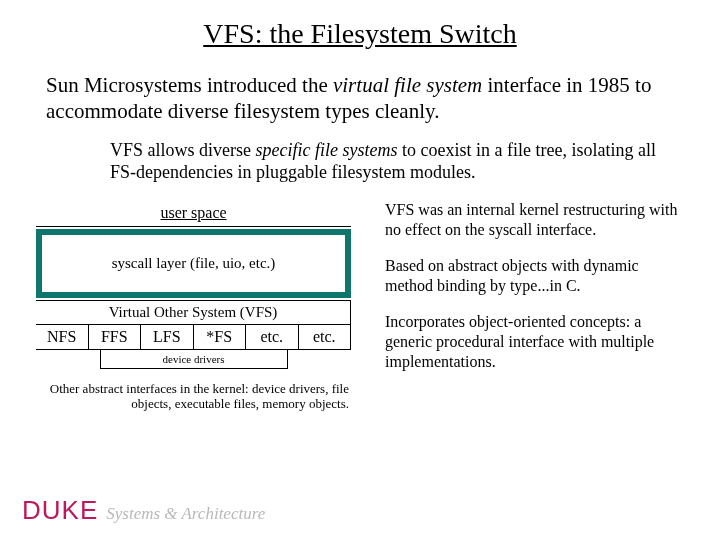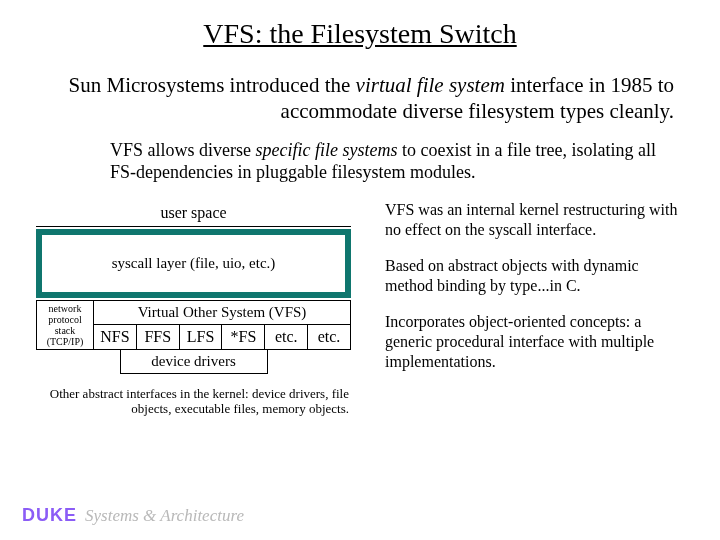--- a/index.html
+++ b/index.html
@@ -15,21 +15,21 @@
   .slide { padding: 18px 30px 0 30px; }
   .title {
     text-align: center;
     font-size: 28px;
     text-decoration: underline;
     margin-bottom: 22px;
     font-weight: normal;
   }
   .intro {
     font-size: 21px;
-    text-align: right;
+    text-align: left;
     margin: 14px 16px 14px 16px;
     line-height: 1.25;
   }
   .intro .em { font-style: italic; }
   .sub {
     font-size: 18px;
     margin: 0 10px 16px 80px;
     line-height: 1.25;
   }
   .sub .em { font-style: italic; }
@@ -45,20 +45,21 @@
   .right p { margin-bottom: 16px; }
 
   .diagram {
     width: 100%;
     font-size: 15px;
     text-align: center;
   }
   .row-user {
     padding: 4px 0 4px 0;
     font-size: 16px;
+    text-decoration: underline;
   }
   .hr { border-top: 1px solid #000; margin: 0; }
   .row-syscall {
     border: 6px solid #0f766e;
     padding: 20px 0;
     font-size: 15px;
     margin-top: 2px;
   }
   .row-vfs {
     display: flex;
@@ -95,23 +96,23 @@
     border-top: none;
     flex: 1;
     padding: 3px 2px;
   }
   .fscell + .fscell { border-left: none; }
   .fscell.net { border-left: none; }
   .row-dev {
     border: 1px solid #000;
     border-top: none;
     padding: 3px 0;
-    font-size: 15px;
+    font-size: 11px;
     margin: 0 auto;
-    width: 148px;
+    width: 188px;
     position: relative;
     left: 0px;
   }
   .caption {
     font-size: 13px;
     text-align: right;
     margin-top: 12px;
     line-height: 1.2;
     padding: 0 2px;
   }
@@ -119,23 +120,23 @@
   .footer {
     position: absolute;
     left: 22px;
     bottom: 14px;
     display: flex;
     align-items: baseline;
     gap: 8px;
   }
   .duke {
     font-family: Arial, Helvetica, sans-serif;
-    font-weight: 700;
-    font-size: 18px;
-    color: #8b5cf6;
+    font-weight: 400;
+    font-size: 26px;
+    color: #be185d;
     letter-spacing: 1px;
   }
   .sysarch {
     font-family: "Times New Roman", serif;
     font-style: italic;
     font-size: 17px;
     color: #b9b9b9;
   }
 </style>
 </head>
@@ -152,21 +153,20 @@
     <span>VFS allows diverse </span><span class="em">specific file systems</span><span> to coexist in a file tree, isolating all FS-dependencies in pluggable filesystem modules.</span>
   </p>
 
   <div class="cols">
     <div class="left">
       <div class="diagram">
         <div class="row-user">user space</div>
         <div class="hr"></div>
         <div class="row-syscall">syscall layer (file, uio, etc.)</div>
         <div class="row-vfs">
-          <div class="netbox">network protocol stack (TCP/IP)</div>
           <div class="vfsright">
             <div class="vfshead">Virtual Other System (VFS)</div>
             <div class="fsrow">
               <div class="fscell net">NFS</div>
               <div class="fscell">FFS</div>
               <div class="fscell">LFS</div>
               <div class="fscell">*FS</div>
               <div class="fscell">etc.</div>
               <div class="fscell">etc.</div>
             </div>

